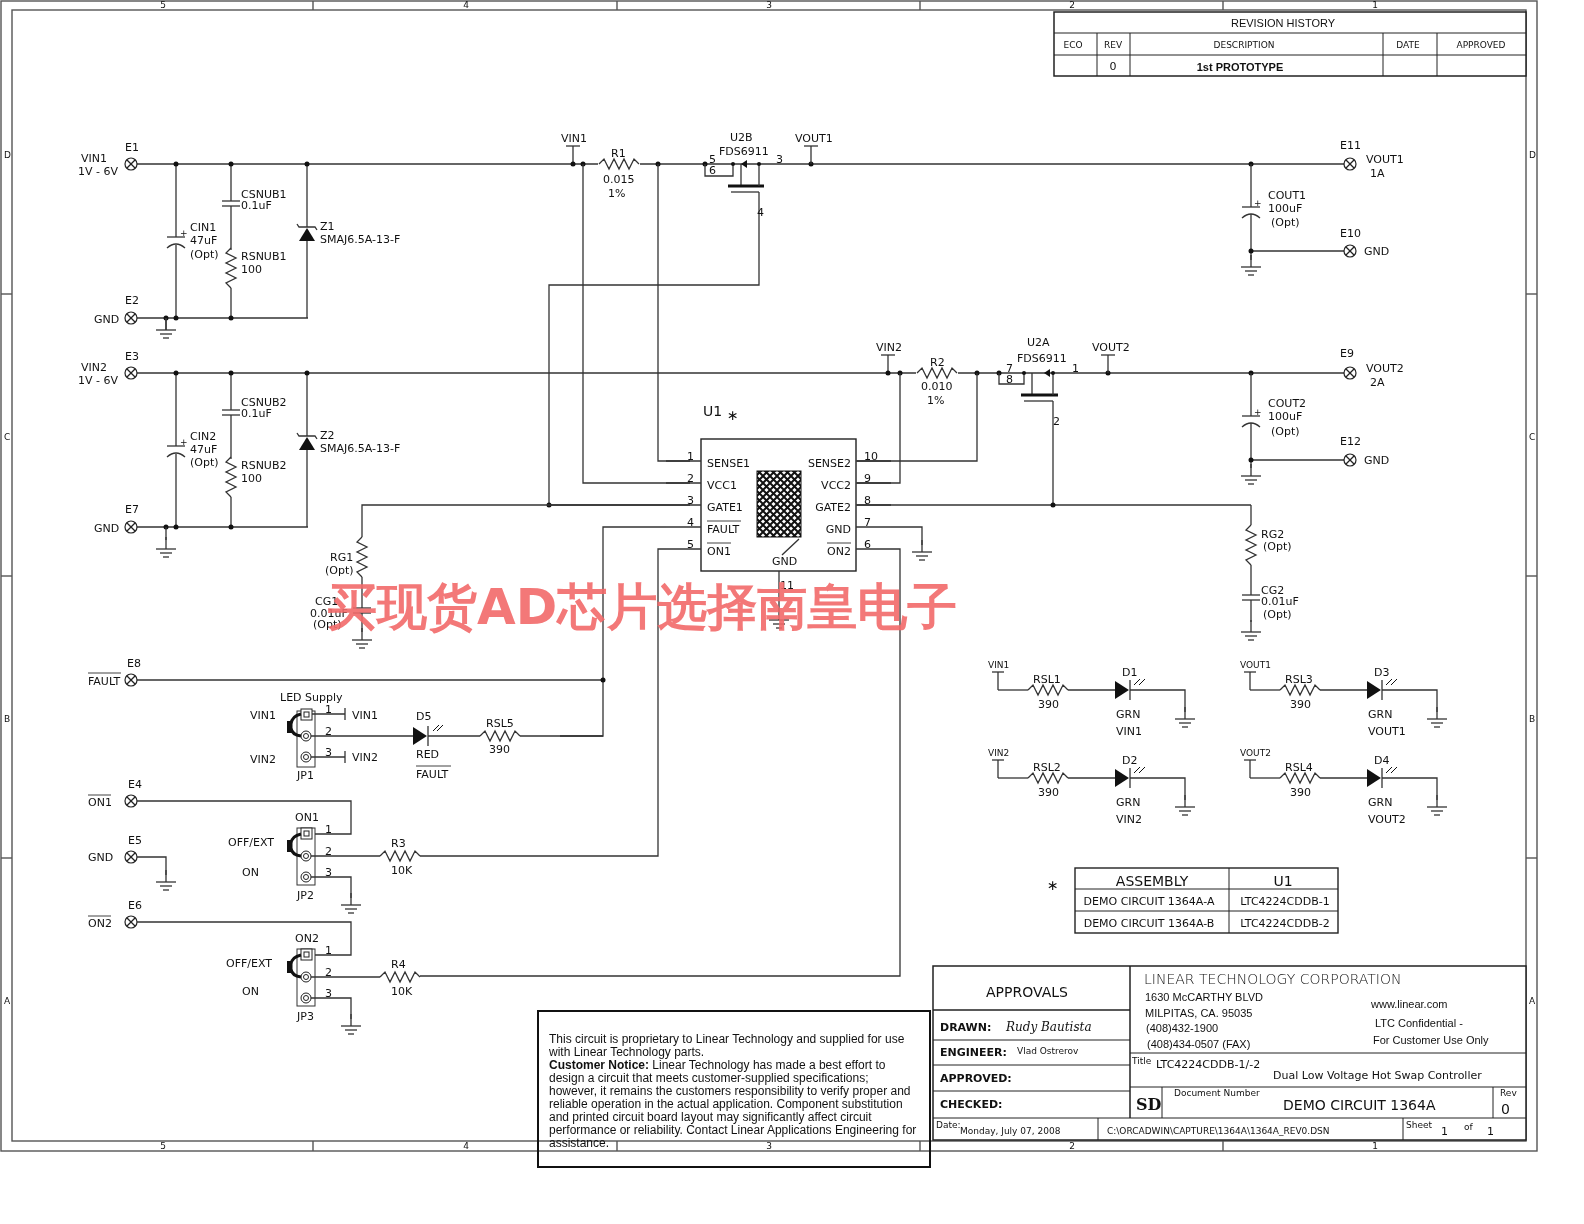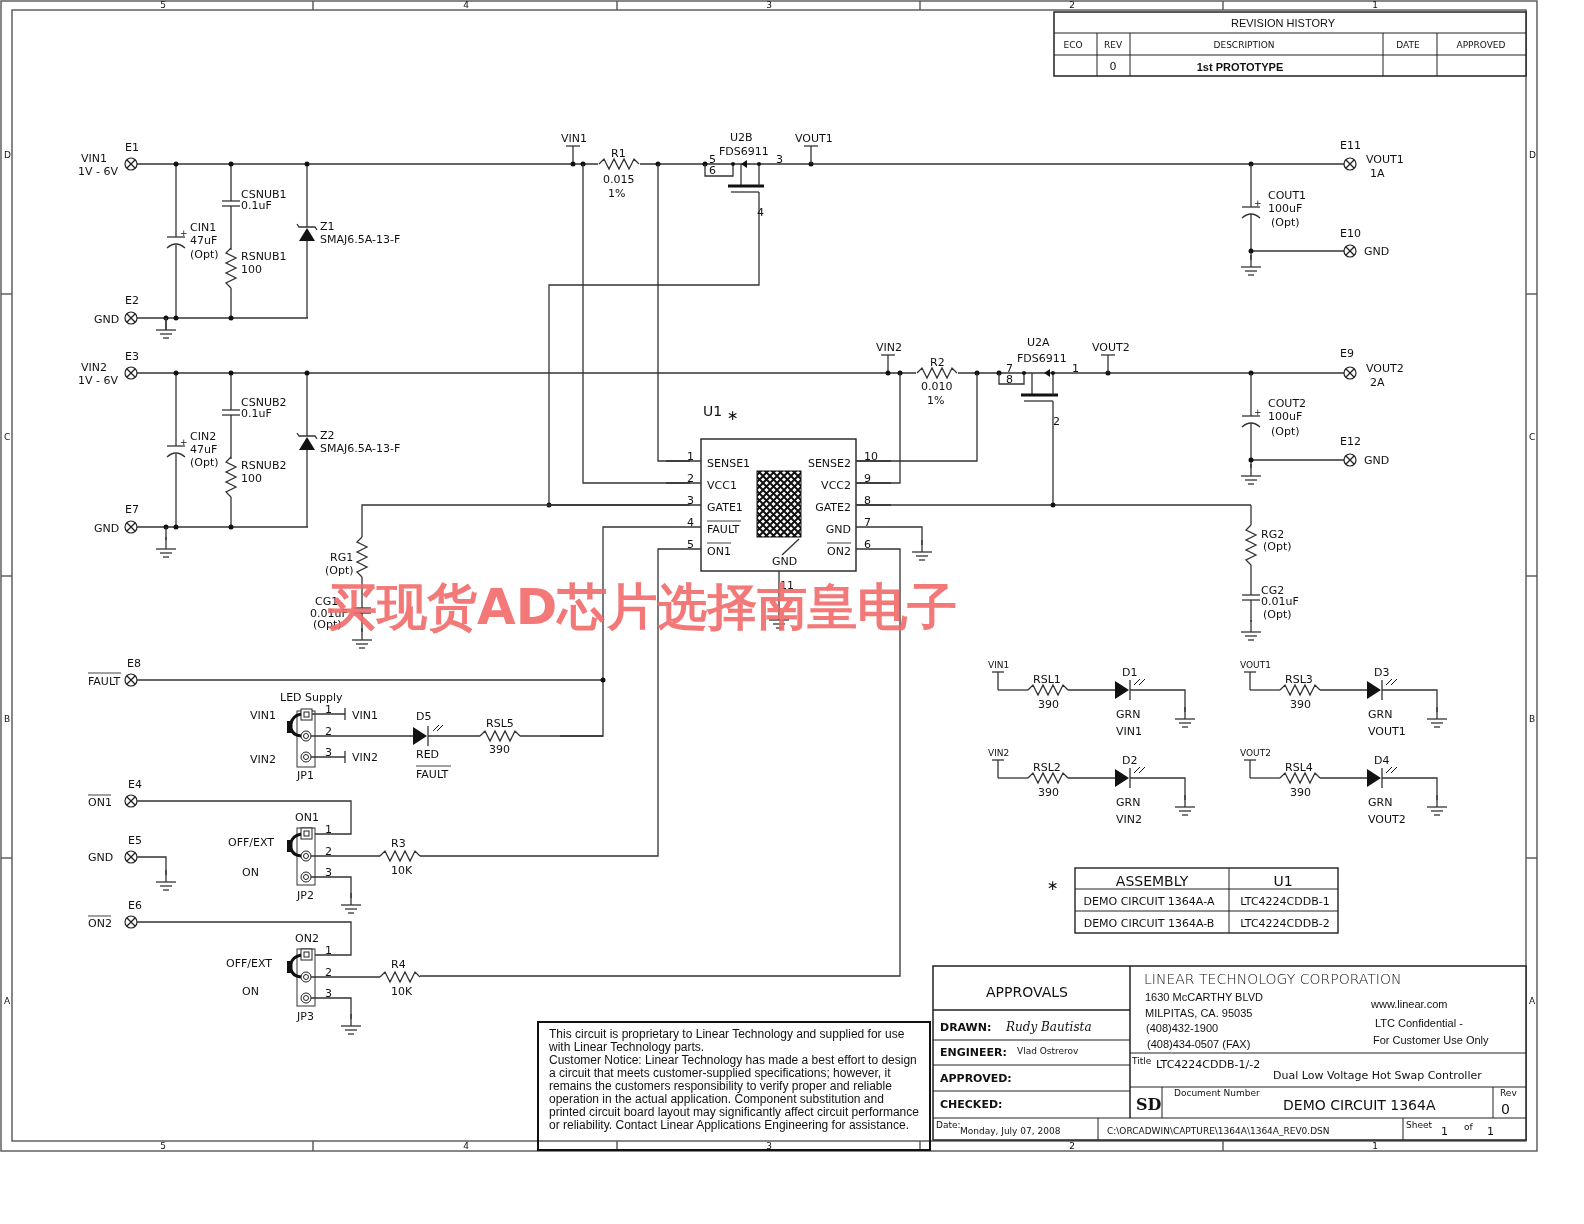--- a/index.html
+++ b/index.html
@@ -7,22 +7,22 @@
   svg{position:absolute;left:0;top:0;}
   .w{stroke:#333;stroke-width:1.3;fill:none;}
   .frame{stroke:#555;stroke-width:1.4;fill:none;}
   .t{font-family:"DejaVu Sans",sans-serif;font-size:11px;fill:#111;}
   .ts{font-family:"DejaVu Sans",sans-serif;font-size:9px;fill:#111;}
   .tl{font-family:"DejaVu Sans",sans-serif;font-size:14px;fill:#111;}
   .tb{font-family:"Liberation Sans",sans-serif;font-size:11px;fill:#111;}
   .dot{fill:#111;}
   .term{fill:#fff;stroke:#222;stroke-width:1.2;}
   .wm{font-family:"DejaVu Sans",sans-serif;font-size:50px;font-weight:bold;fill:#f26a6a;opacity:0.9;}
-  .notice{position:absolute;left:537px;top:1010px;width:394px;height:130px;border:2.5px solid #111;box-sizing:border-box;padding:5px 10px;font-family:"Liberation Sans",sans-serif;font-size:12px;line-height:13px;color:#111;margin-top:11px;}
-  .notice b{font-weight:normal;}
+  .notice{position:absolute;left:537px;top:1010px;width:394px;height:158px;border:2.5px solid #111;box-sizing:border-box;padding:21px 10px;font-family:"Liberation Sans",sans-serif;font-size:12px;line-height:13px;color:#111;}
+  .notice b{font-weight:bold;}
 </style>
 </head>
 <body>
 
 <svg width="1584" height="1224" viewBox="0 0 1584 1224">
   <defs>
     <pattern id="hatch" width="7" height="7" patternUnits="userSpaceOnUse">
       <rect width="7" height="7" fill="#fff"></rect>
       <path d="M0,0 L7,7 M7,0 L0,7" stroke="#111" stroke-width="2"></path>
     </pattern>

